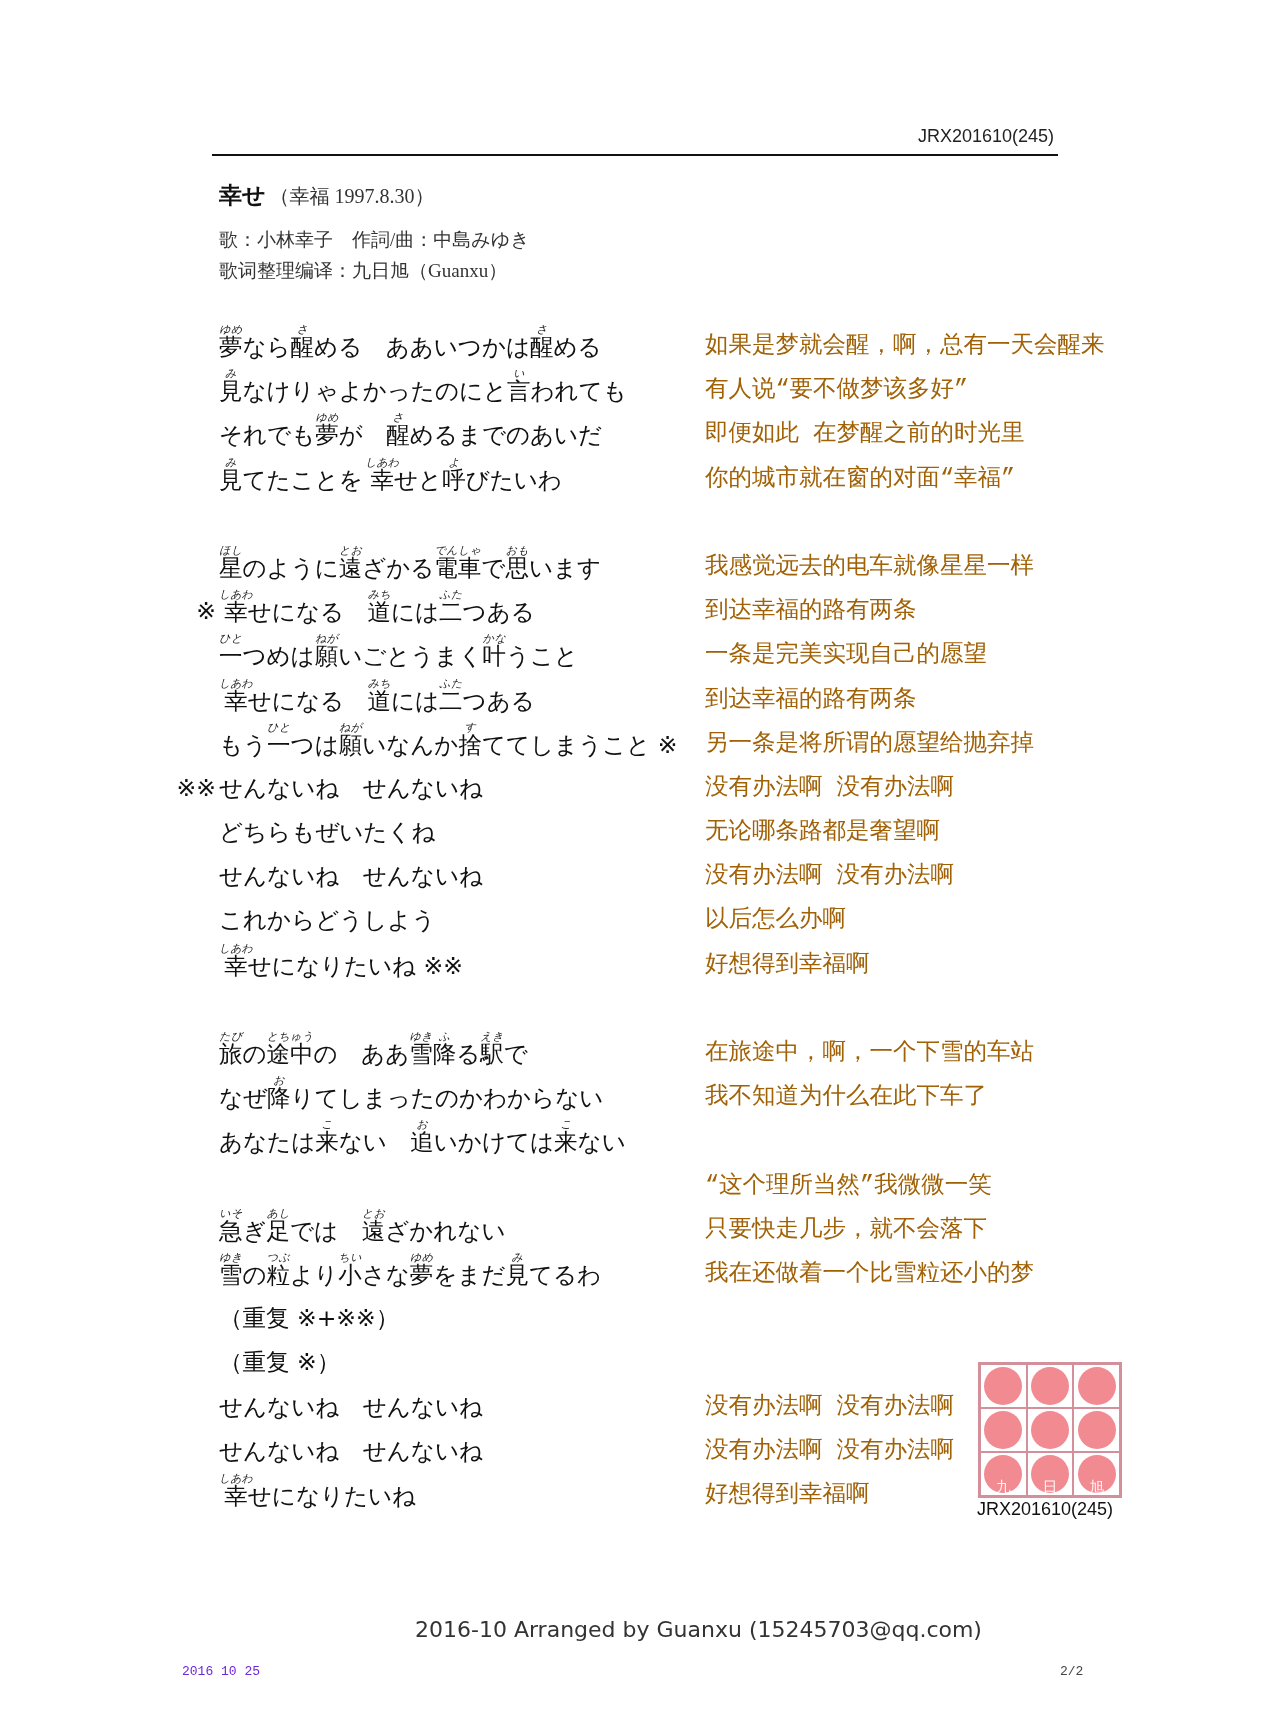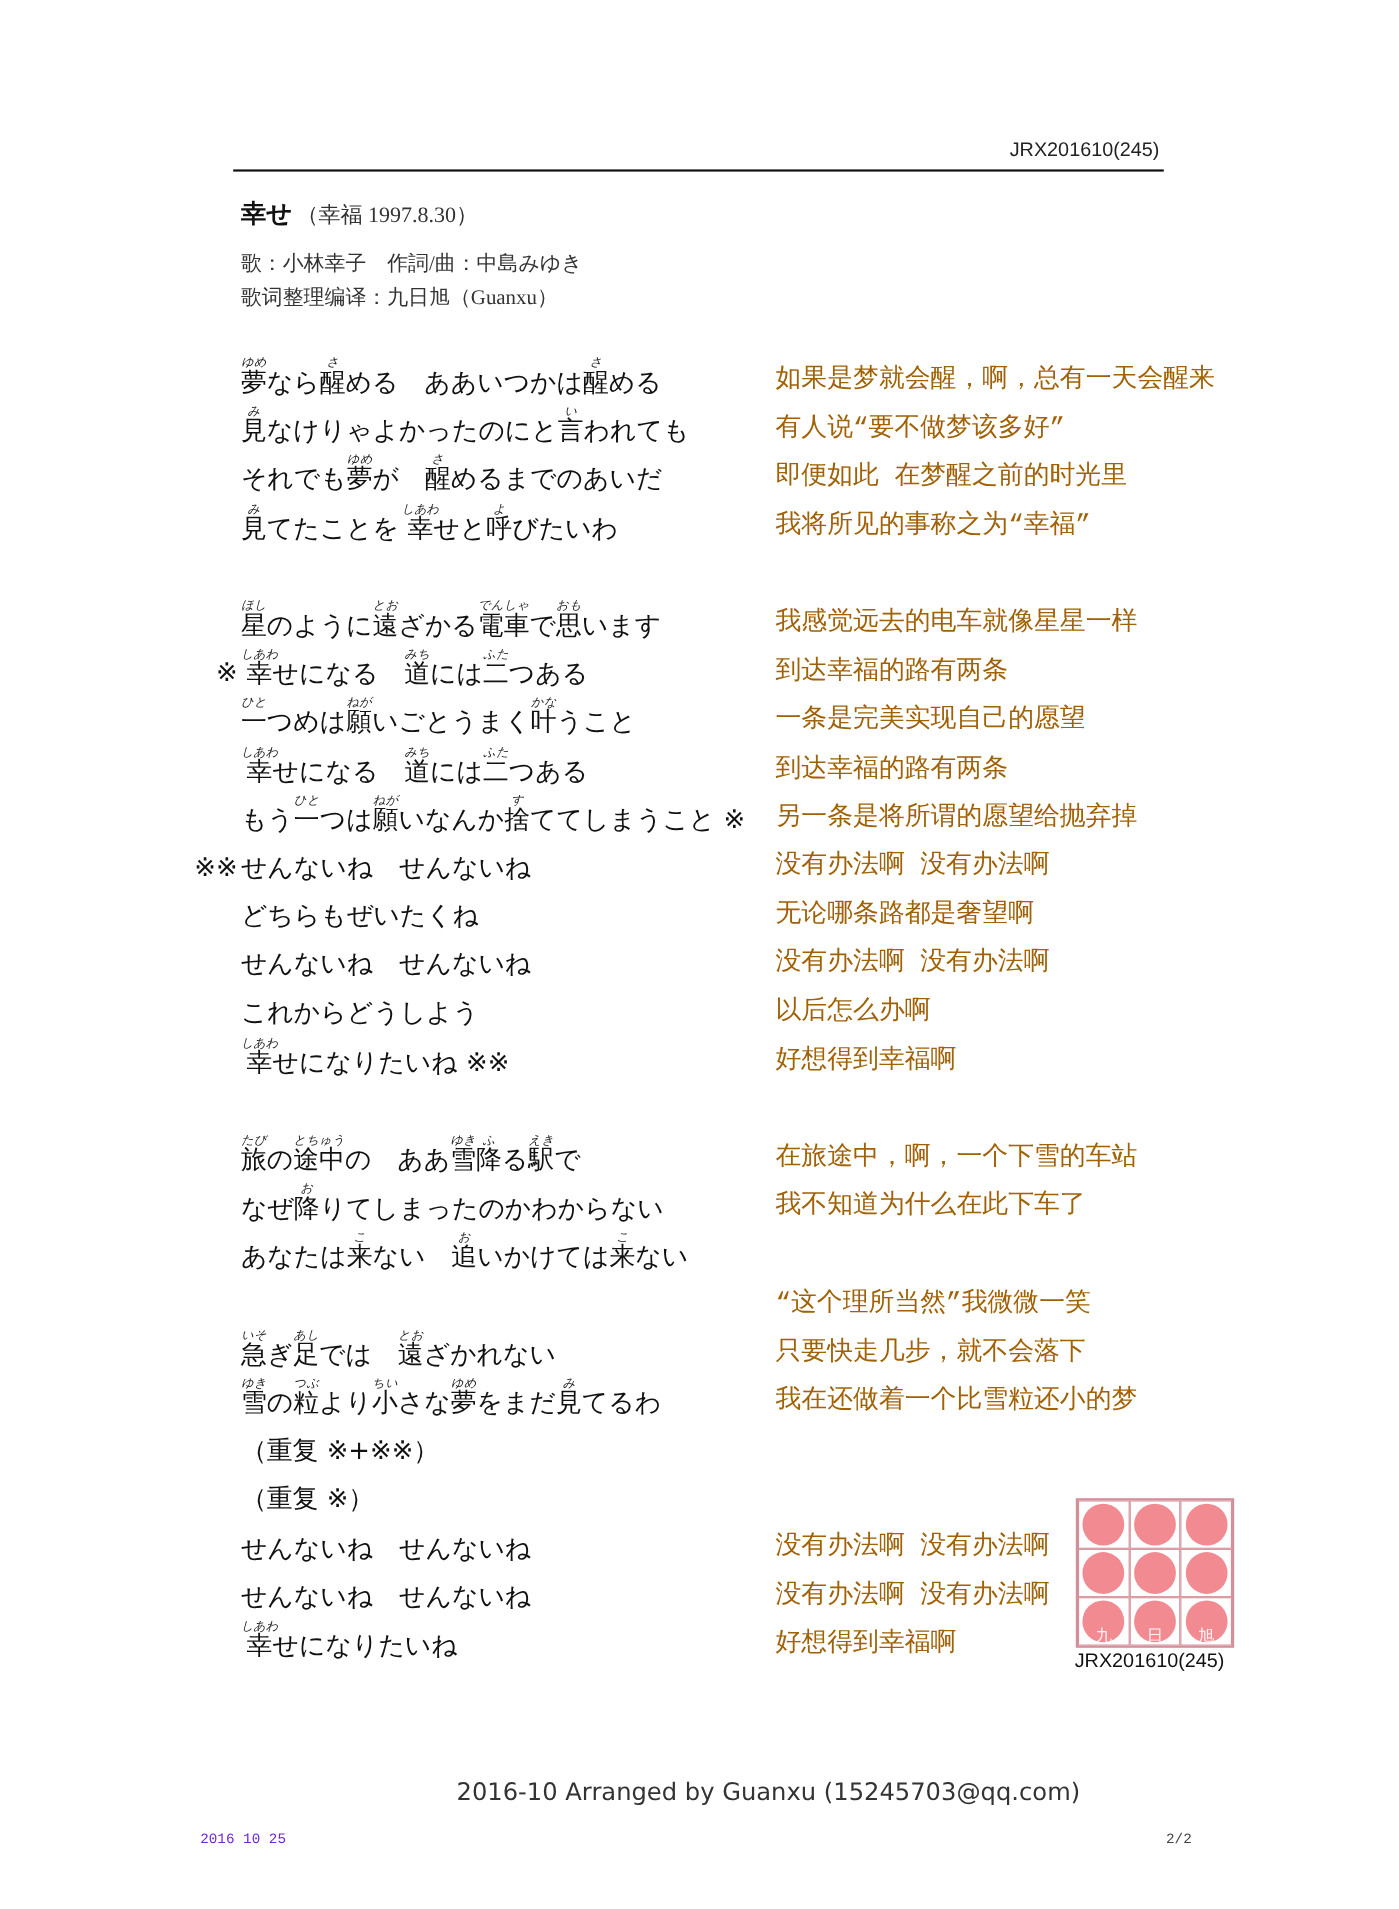--- a/index.html
+++ b/index.html
@@ -102,21 +102,21 @@
       <div class="row">
         <div class="jp"><ruby><span>見</span><rt>み</rt></ruby><span>なけりゃよかったのにと</span><ruby><span>言</span><rt>い</rt></ruby><span>われても</span></div>
         <div class="cn">有人说“要不做梦该多好”</div>
       </div>
       <div class="row">
         <div class="jp"><span>それでも</span><ruby><span>夢</span><rt>ゆめ</rt></ruby><span>が　</span><ruby><span>醒</span><rt>さ</rt></ruby><span>めるまでのあいだ</span></div>
         <div class="cn">即便如此 在梦醒之前的时光里</div>
       </div>
       <div class="row">
         <div class="jp"><ruby><span>見</span><rt>み</rt></ruby><span>てたことを </span><ruby><span>幸</span><rt>しあわ</rt></ruby><span>せと</span><ruby><span>呼</span><rt>よ</rt></ruby><span>びたいわ</span></div>
-        <div class="cn">我将所见的事称之为“幸福”</div>
+        <div class="cn">你的城市就在窗的对面“幸福”</div>
       </div>
       <div class="row">
       </div>
       <div class="row">
         <div class="jp"><ruby><span>星</span><rt>ほし</rt></ruby><span>のように</span><ruby><span>遠</span><rt>とお</rt></ruby><span>ざかる</span><ruby><span>電車</span><rt>でんしゃ</rt></ruby><span>で</span><ruby><span>思</span><rt>おも</rt></ruby><span>います</span></div>
         <div class="cn">我感觉远去的电车就像星星一样</div>
       </div>
       <div class="row">
         <div class="jp"><span class="marker">※</span><ruby><span>幸</span><rt>しあわ</rt></ruby><span>せになる　</span><ruby><span>道</span><rt>みち</rt></ruby><span>には</span><ruby><span>二</span><rt>ふた</rt></ruby><span>つある</span></div>
         <div class="cn">到达幸福的路有两条</div>

